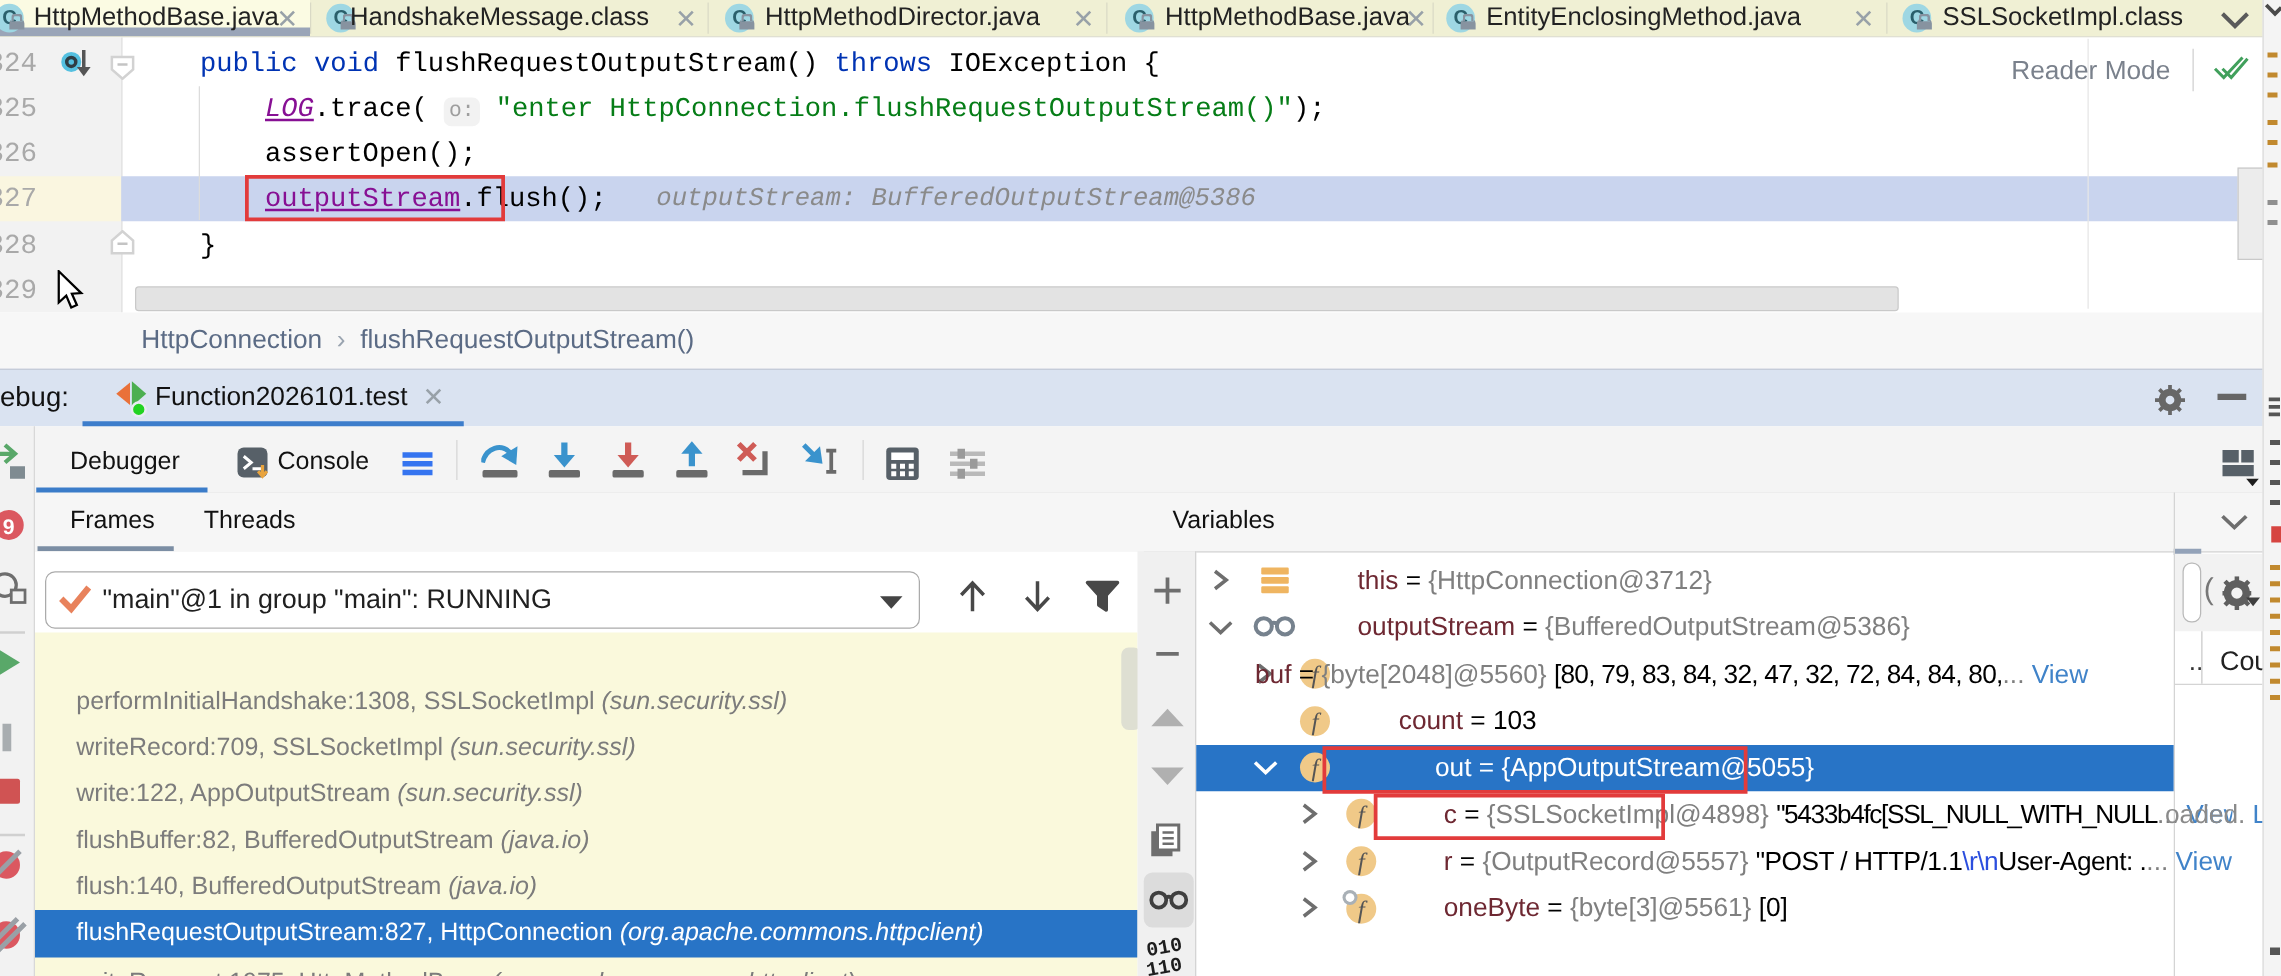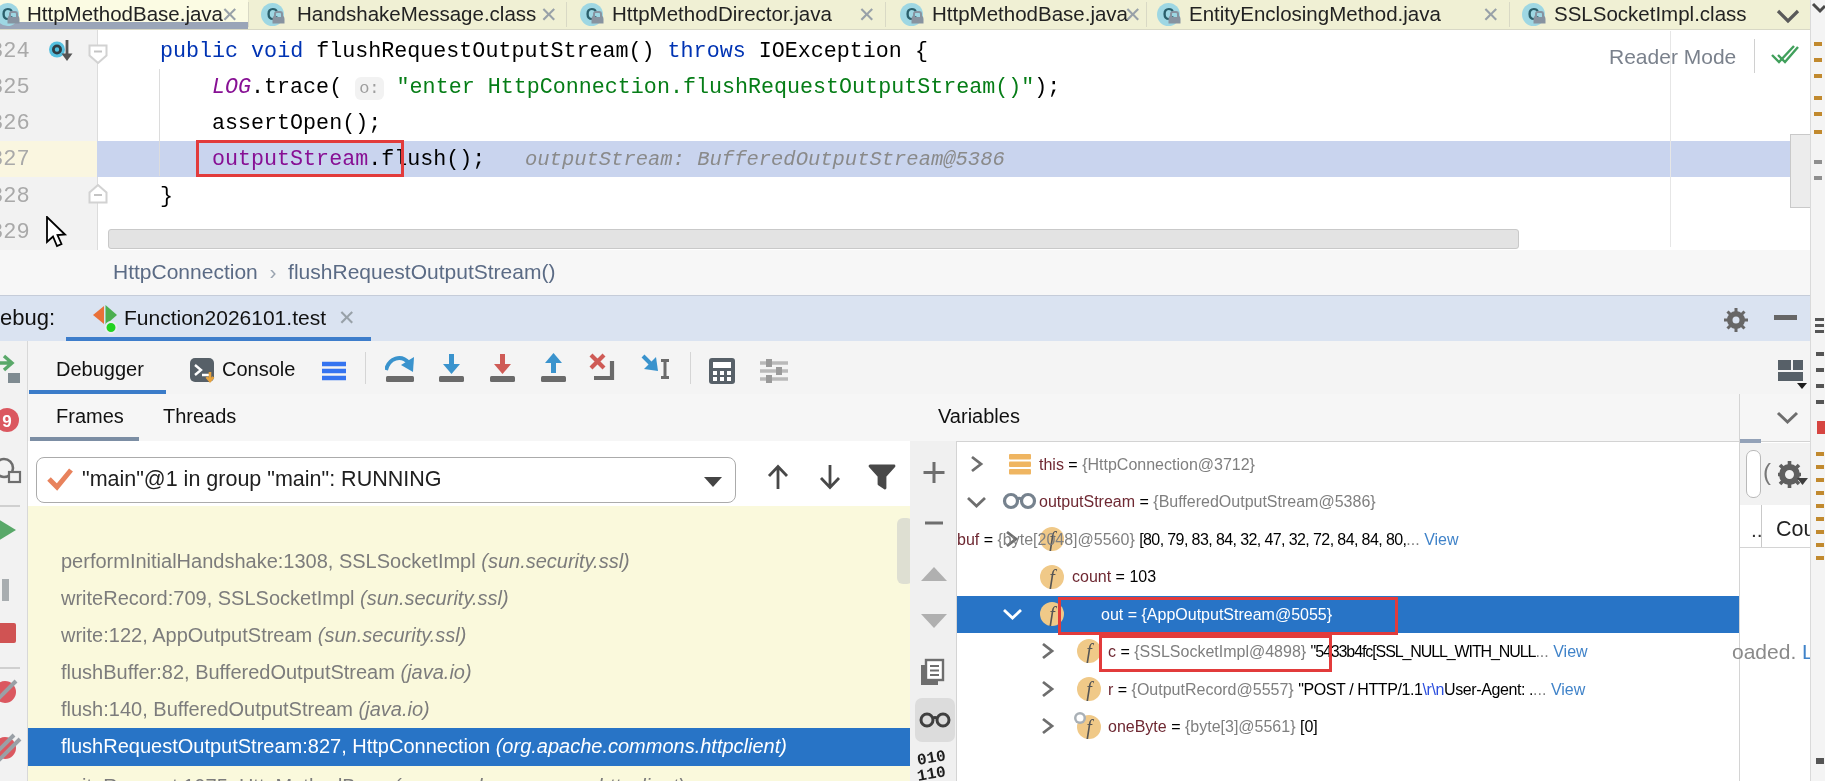--- a/index.html
+++ b/index.html
@@ -4,27 +4,27 @@
 <style>
   html,body{margin:0;padding:0;}
   #page{position:relative;width:1825px;height:781px;background:#fff;overflow:hidden;
         font-family:"Liberation Sans",sans-serif;}
   .abs{position:absolute;}
   .mono{font-family:"Liberation Mono",monospace;}
   .codeline{position:absolute;left:0;width:1825px;height:37px;line-height:37px;white-space:pre;}
   .num{position:absolute;width:38px;text-align:right;color:#a9a9a9;font-family:"Liberation Mono",monospace;font-size:22px;line-height:37px;height:37px;}
   .kw{color:#0033b3;}
   .str{color:#067d17;}
-  .fld{color:#871094;}
+  .fld{color:#871094;text-decoration:underline;}
   .blk{color:#000;}
   .tabtxt{font-size:20.5px;color:#222;}
   .x{color:#98a1a8;font-size:21px;}
   svg{display:block;}
   .framerow{height:37px;line-height:37px;font-size:20px;color:#7c7c7c;white-space:pre;}
-  .vrow{position:absolute;left:957px;width:782px;height:37px;line-height:38px;font-size:16px;white-space:pre;overflow:hidden;}
+  .vrow{position:absolute;left:1004px;width:782px;height:37px;line-height:38px;font-size:21px;white-space:pre;overflow:hidden;}
   .vname{color:#6e2832;}
   .vgray{color:#7f7f7f;}
   .vlink{color:#4083c9;}
   .cicon{width:26px;height:26px;}
   .cicon::before{content:"C";position:absolute;left:0;top:0;width:23px;height:23px;border-radius:50%;
         background:#9ed7e3;color:#2a5f6b;font-size:16px;font-weight:bold;text-align:center;line-height:23px;}
   .cicon::after{content:"";position:absolute;left:13px;top:8px;width:5px;height:4px;border:2px solid #8793a0;
         border-bottom:none;border-radius:3px 3px 0 0;box-shadow:0 5px 0 1.5px #8793a0;}
 </style>
 </head>
@@ -40,21 +40,21 @@
   <div class="abs" style="left:248px;top:2px;width:1px;height:25px;background:#d9d9c5;"></div>
   <div class="abs" style="left:566px;top:2px;width:1px;height:25px;background:#d9d9c5;"></div>
   <div class="abs" style="left:885px;top:2px;width:1px;height:25px;background:#d9d9c5;"></div>
   <div class="abs" style="left:1146px;top:2px;width:1px;height:25px;background:#d9d9c5;"></div>
   <div class="abs" style="left:1509px;top:2px;width:1px;height:25px;background:#d9d9c5;"></div>
 
   <div class="abs cicon" style="left:-4px;top:3px;"></div>
   <div class="abs tabtxt" style="left:27px;top:2px;">HttpMethodBase.java</div>
   <div class="abs x" style="left:221px;top:3px;">✕</div>
   <div class="abs cicon" style="left:261px;top:3px;"></div>
-  <div class="abs tabtxt" style="left:297px;top:2px;">HandshakeMessage.class</div>
+  <div class="abs tabtxt" style="left:280px;top:2px;">HandshakeMessage.class</div>
   <div class="abs x" style="left:540px;top:3px;">✕</div>
   <div class="abs cicon" style="left:580px;top:3px;"></div>
   <div class="abs tabtxt" style="left:612px;top:2px;">HttpMethodDirector.java</div>
   <div class="abs x" style="left:858px;top:3px;">✕</div>
   <div class="abs cicon" style="left:900px;top:3px;"></div>
   <div class="abs tabtxt" style="left:932px;top:2px;">HttpMethodBase.java</div>
   <div class="abs x" style="left:1124px;top:3px;">✕</div>
   <div class="abs cicon" style="left:1157px;top:3px;"></div>
   <div class="abs tabtxt" style="left:1189px;top:2px;">EntityEnclosingMethod.java</div>
   <div class="abs x" style="left:1482px;top:3px;">✕</div>

